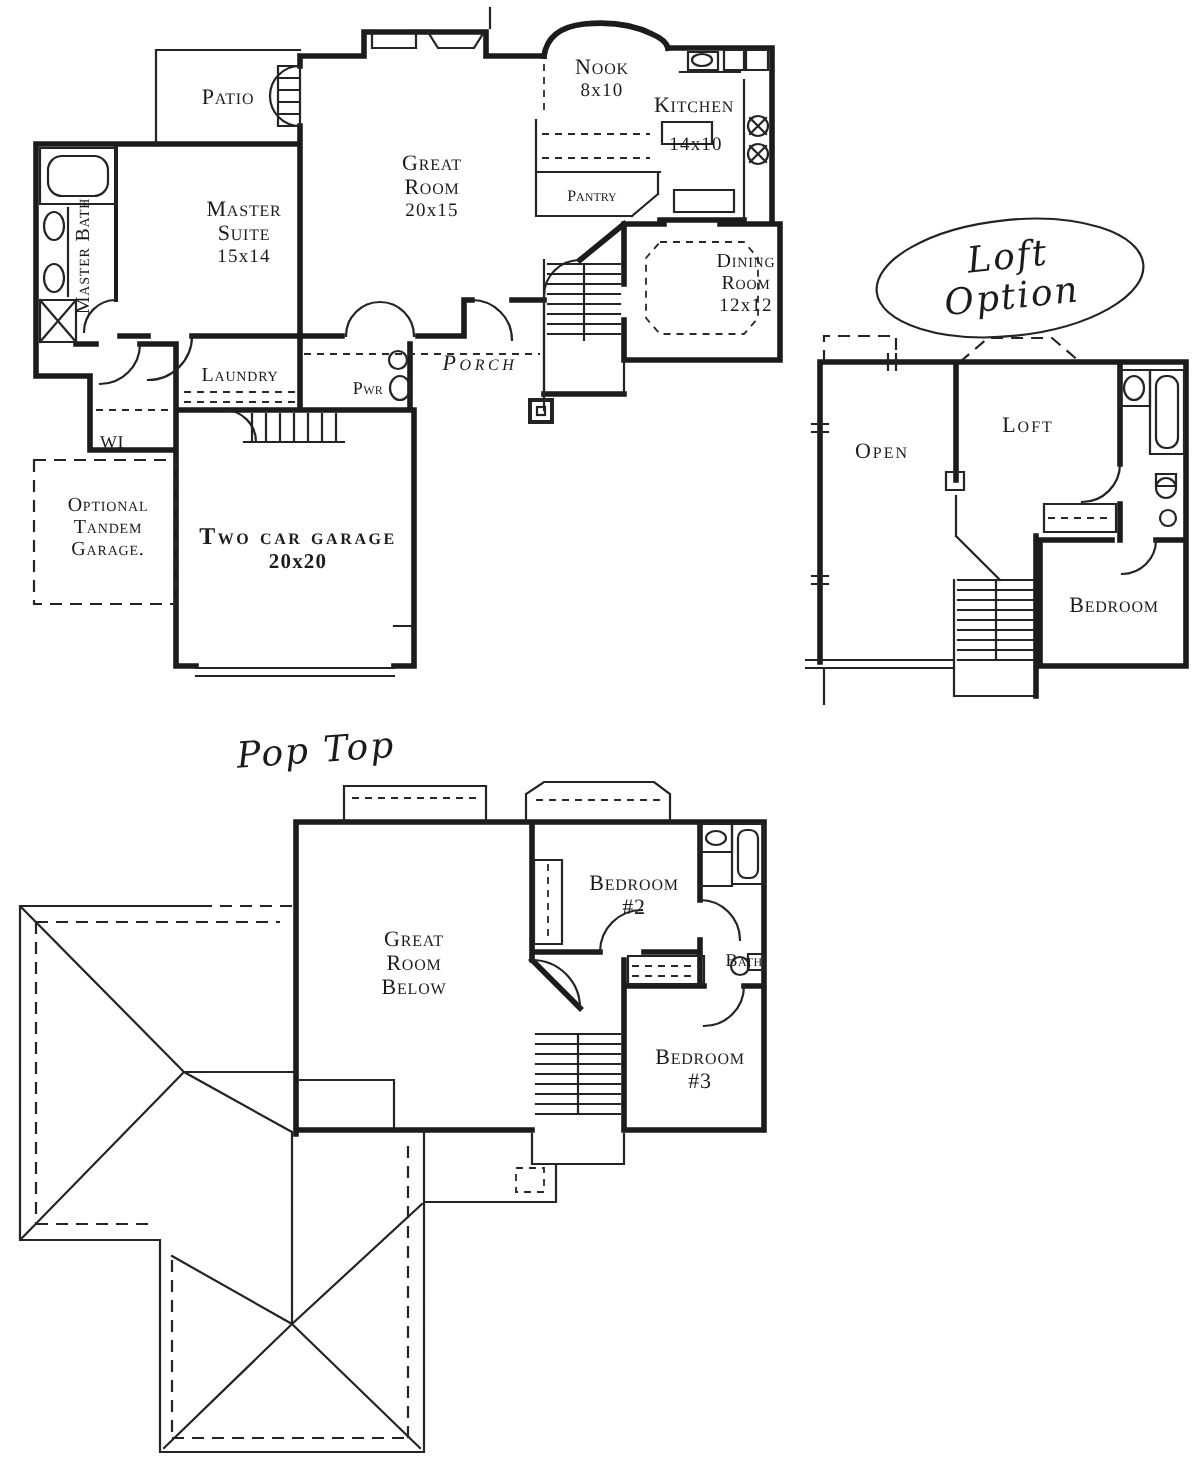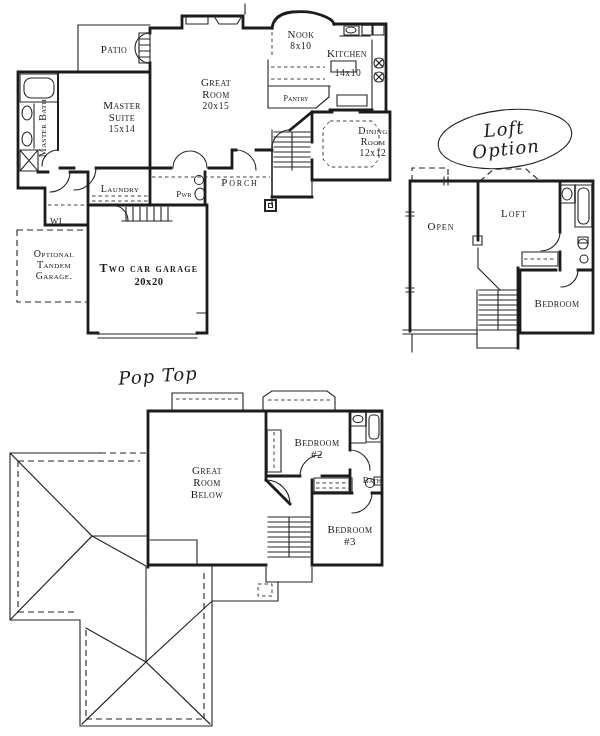--- a/index.html
+++ b/index.html
@@ -235,21 +235,21 @@
   <div class="lbl fs8" style="left:296px;top:99px;text-align:right;">Pantry</div>
 
   <div class="lbl fs10" style="left:333px;top:142px;margin-left:40px;">
     <span>Dining
 Room</span>
     <span class="dims">12x12</span>
   </div>
 
   <div class="lbl fs10" style="left:120px;top:188px;font-family:Liberation Serif, serif;">Laundry</div>
   <div class="lbl fs9" style="left:184px;top:185px;">Pwr</div>
-  <div class="lbl wide" style="left:240px;top:182px;">Porch</div>
+  <div class="lbl wide" style="left:240px;top:182px;font-style:italic;">Porch</div>
   <div class="lbl fs9" style="left:56px;top:212px;">WI</div>
 
   <div class="lbl fs10" style="left:54px;top:264px;">Optional
 Tandem
 Garage.</div>
 
   <div class="lbl fs12" style="left:149px;top:275px;">
     <span>Two car garage</span>
     <span class="dims" style="font-size:10.5px;">20x20</span>
   </div>

